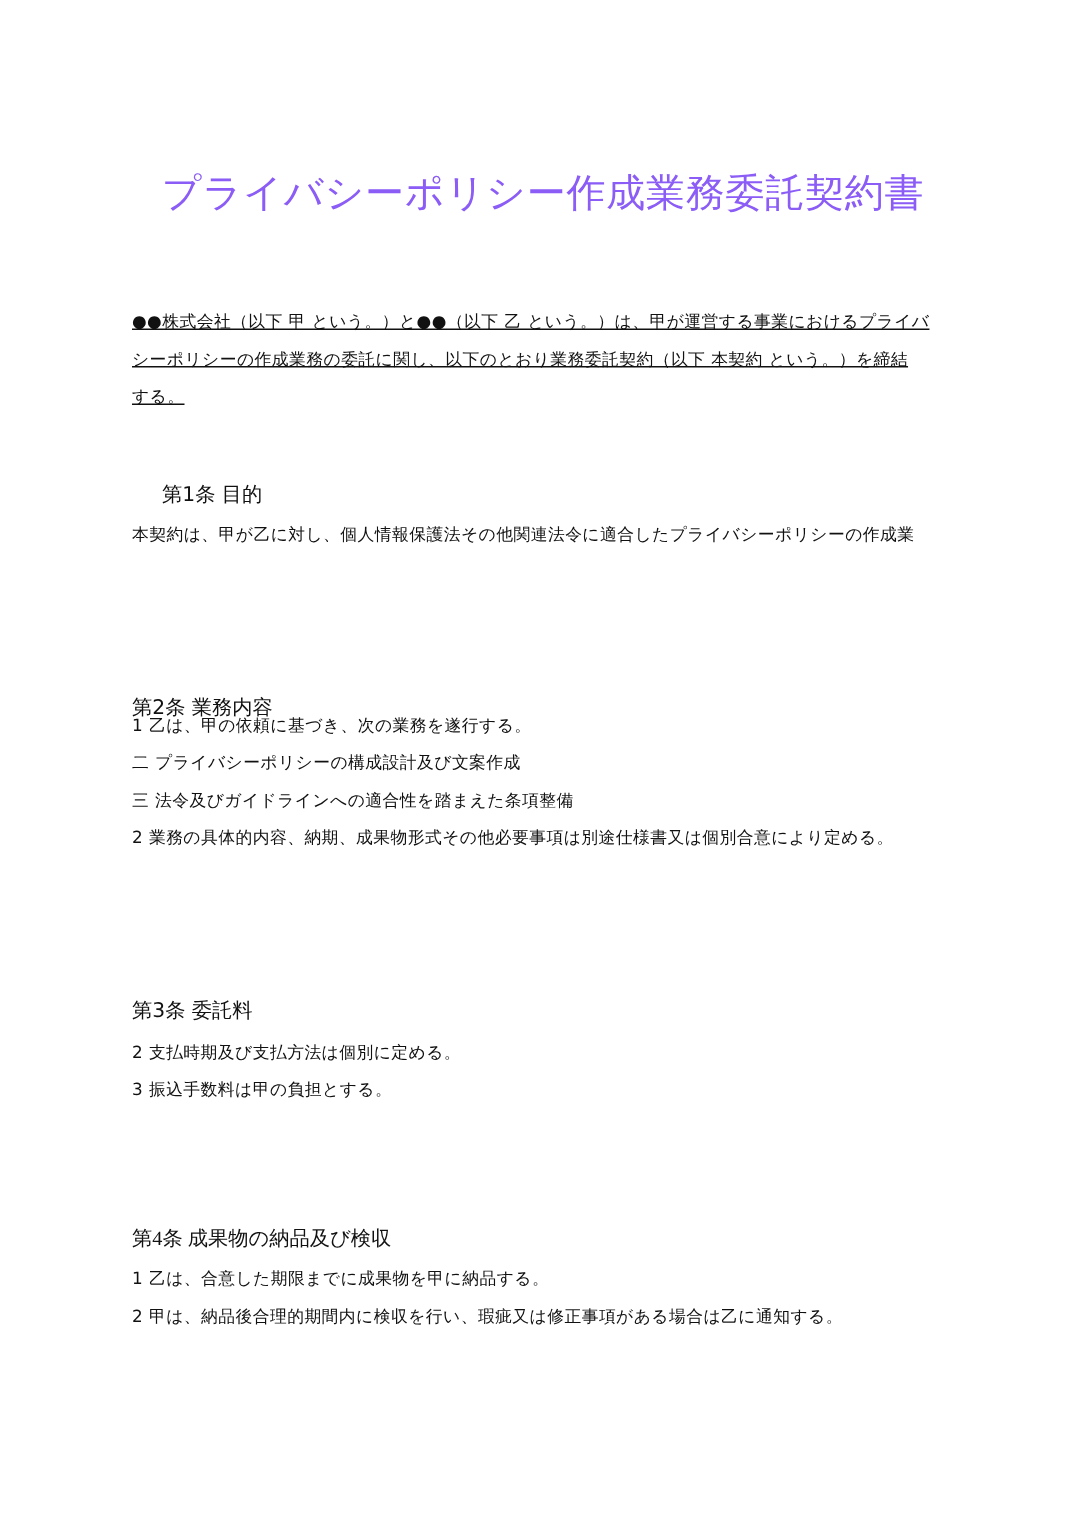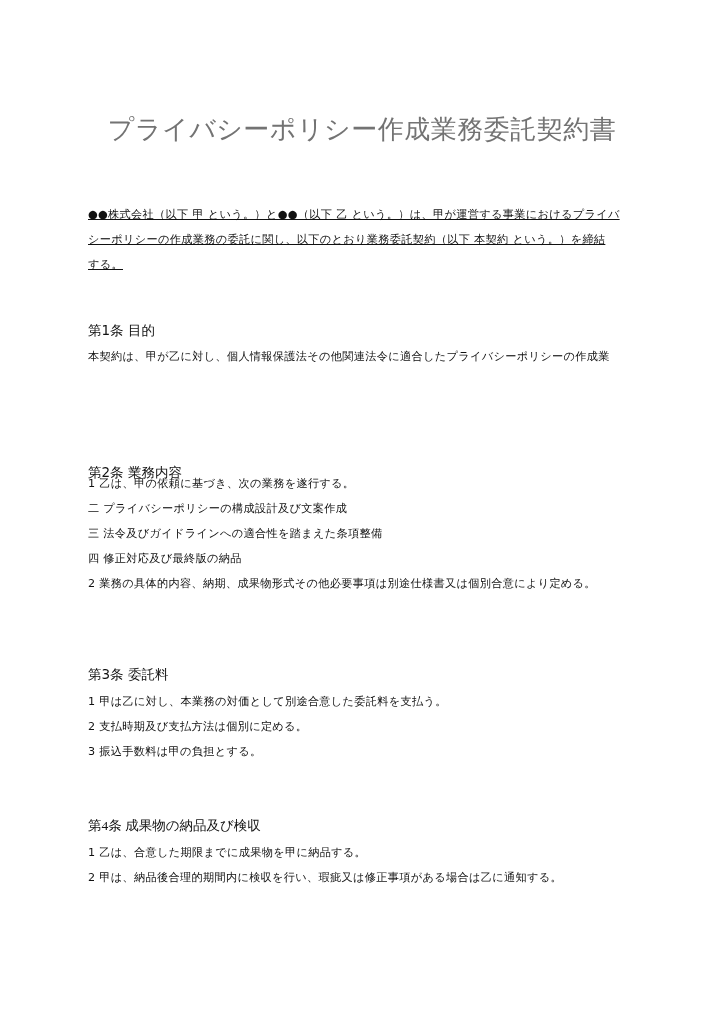--- a/index.html
+++ b/index.html
@@ -1,52 +1,50 @@
 <!DOCTYPE html>
 <html><head>
 <meta charset="utf-8">
 <style>
   html, body { margin: 0; padding: 0; background: #ffffff; }
   body { width: 724px; height: 1024px; position: relative; overflow: hidden;
          font-family: "DejaVu Sans", "Liberation Sans", sans-serif; color: #111; }
   .title { position: absolute; left: 0; width: 724px; top: 111px; text-align: center;
-           font-size: 26px; line-height: 36px; letter-spacing: 0.5px; color: #737373; }
+           font-size: 26px; line-height: 36px; letter-spacing: 0.5px; color: #8b5cf6; }
   .para { position: absolute; left: 88px; width: 560px; font-size: 11.2px; line-height: 25px;
           letter-spacing: 0.3px; }
   .heading { position: absolute; left: 88px; font-size: 13.5px; line-height: 20px; }
   .line { display: block; white-space: nowrap; }
 </style>
 </head>
 <body>
 
 <div class="title">プライバシーポリシー作成業務委託契約書</div>
 
 <div class="para" style="top:202px;text-decoration:underline;">
   <span class="line">●●株式会社（以下 甲 という。）と●●（以下 乙 という。）は、甲が運営する事業におけるプライバ</span>
   <span class="line">シーポリシーの作成業務の委託に関し、以下のとおり業務委託契約（以下 本契約 という。）を締結</span>
   <span class="line">する。</span>
 </div>
 
-<div class="heading" style="top:320px;">第1条 目的</div>
+<div class="heading" style="top:320px;margin-left:20px;">第1条 目的</div>
 <div class="para" style="top:344px;">
   <span class="line">本契約は、甲が乙に対し、個人情報保護法その他関連法令に適合したプライバシーポリシーの作成業</span>
 </div>
 
 <div class="heading" style="top:462px;">第2条 業務内容</div>
 <div class="para" style="top:471px;">
   <span class="line">1 乙は、甲の依頼に基づき、次の業務を遂行する。</span>
   <span class="line">二 プライバシーポリシーの構成設計及び文案作成</span>
   <span class="line">三 法令及びガイドラインへの適合性を踏まえた条項整備</span>
-  <span class="line">四 修正対応及び最終版の納品</span>
   <span class="line">2 業務の具体的内容、納期、成果物形式その他必要事項は別途仕様書又は個別合意により定める。</span>
 </div>
 
 <div class="heading" style="top:664px;">第3条 委託料</div>
 <div class="para" style="top:689px;">
-  <span class="line">1 甲は乙に対し、本業務の対価として別途合意した委託料を支払う。</span>
   <span class="line">2 支払時期及び支払方法は個別に定める。</span>
   <span class="line">3 振込手数料は甲の負担とする。</span>
 </div>
 
 <div class="heading" style="top:816px;font-family:Liberation Serif, serif;">第4条 成果物の納品及び検収</div>
 <div class="para" style="top:840px;">
   <span class="line">1 乙は、合意した期限までに成果物を甲に納品する。</span>
   <span class="line">2 甲は、納品後合理的期間内に検収を行い、瑕疵又は修正事項がある場合は乙に通知する。</span>
 </div>
 

